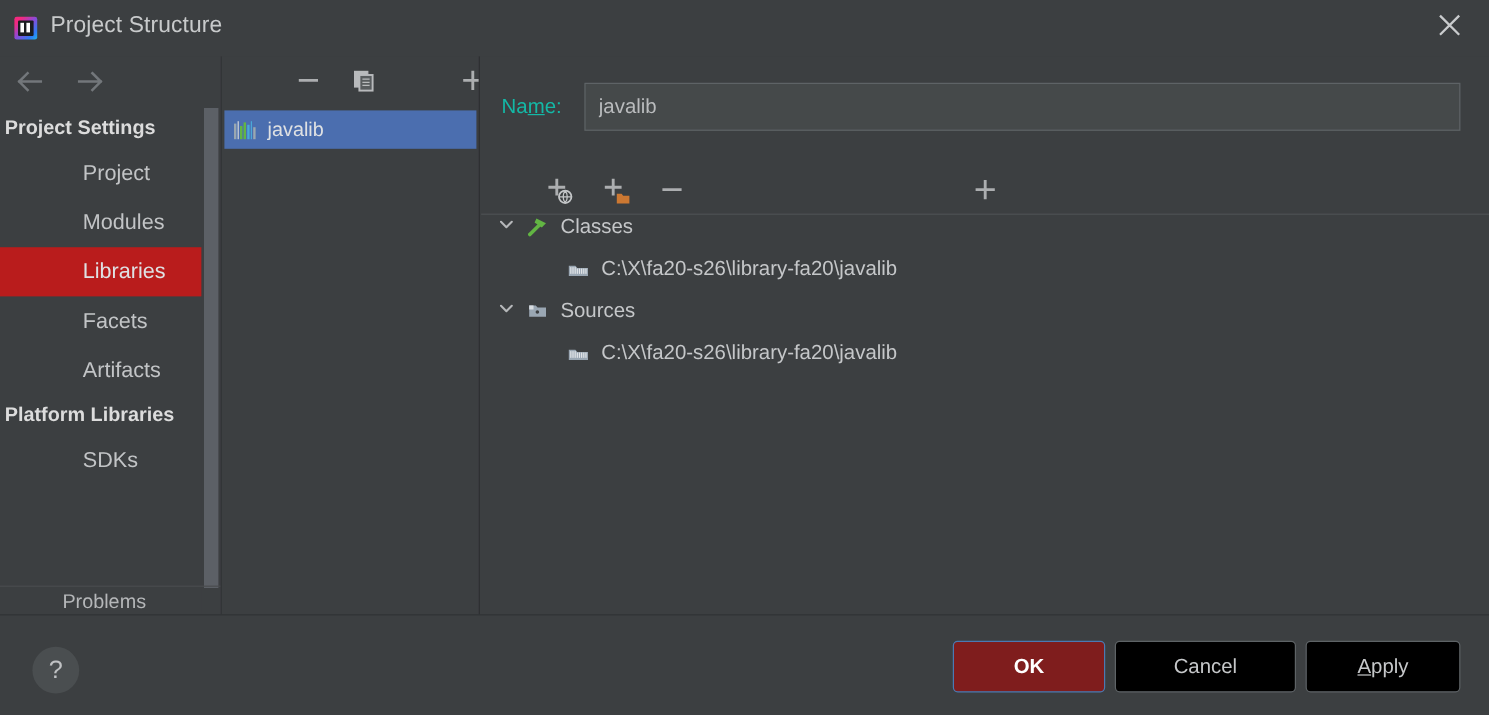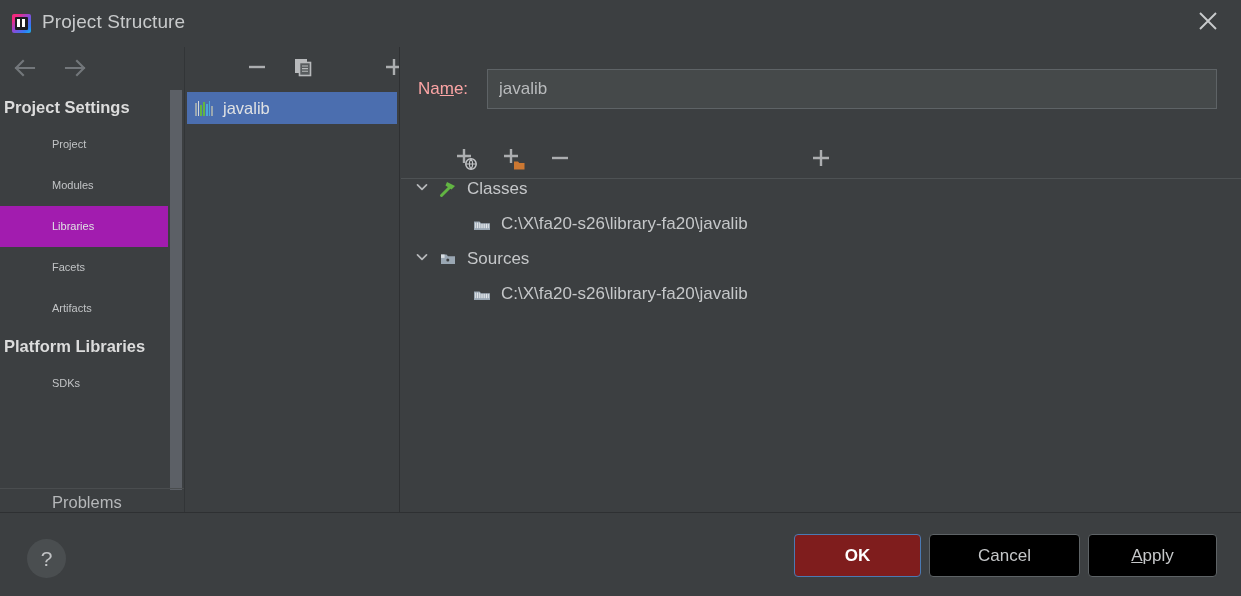--- a/index.html
+++ b/index.html
@@ -87,29 +87,29 @@
   }
   .nav-group {
     height: 34px; line-height: 34px;
     font-size: 16.5px; font-weight: bold;
     color: #dcdcdc;
     padding-left: 4px;
     white-space: nowrap;
   }
   .nav-item {
     height: 41px; line-height: 41px;
-    font-size: 11px;
+    font-size: 18px;
     color: #c2c4c6;
-    padding-left: 52px;
+    padding-left: 69px;
     white-space: nowrap;
     box-sizing: border-box;
     width: 168px;
   }
   .nav-item.selected {
-    background: #a21caf;
+    background: #b91c1c;
     color: #dfe1e3;
   }
   .sidebar-scroll-v {
     position: absolute; right: 0; top: 43px;
     width: 16px; height: 422px;
     background: #3c3f41;
   }
   .sidebar-scroll-v-thumb {
     position: absolute; left: 2px; top: 0;
     width: 12px; height: 400px;
@@ -170,21 +170,21 @@
     width: 842px; height: 465px;
     background: #3c3f41;
     border-left: 1px solid #2e3032;
   }
   .name-row {
     position: absolute; left: 0; top: 22px;
     width: 842px; height: 42px;
   }
   .name-label {
     position: absolute; left: 18px; top: 10px;
-    font-size: 17px; color: #fca5a5;
+    font-size: 17px; color: #14b8a6;
     white-space: nowrap;
   }
   .name-label u { text-decoration: underline; }
   .name-input {
     position: absolute; left: 87px; top: 0;
     width: 730px; height: 40px;
     background: #45494a;
     border: 1px solid #5e6366;
     box-sizing: border-box;
     font-size: 17px;

